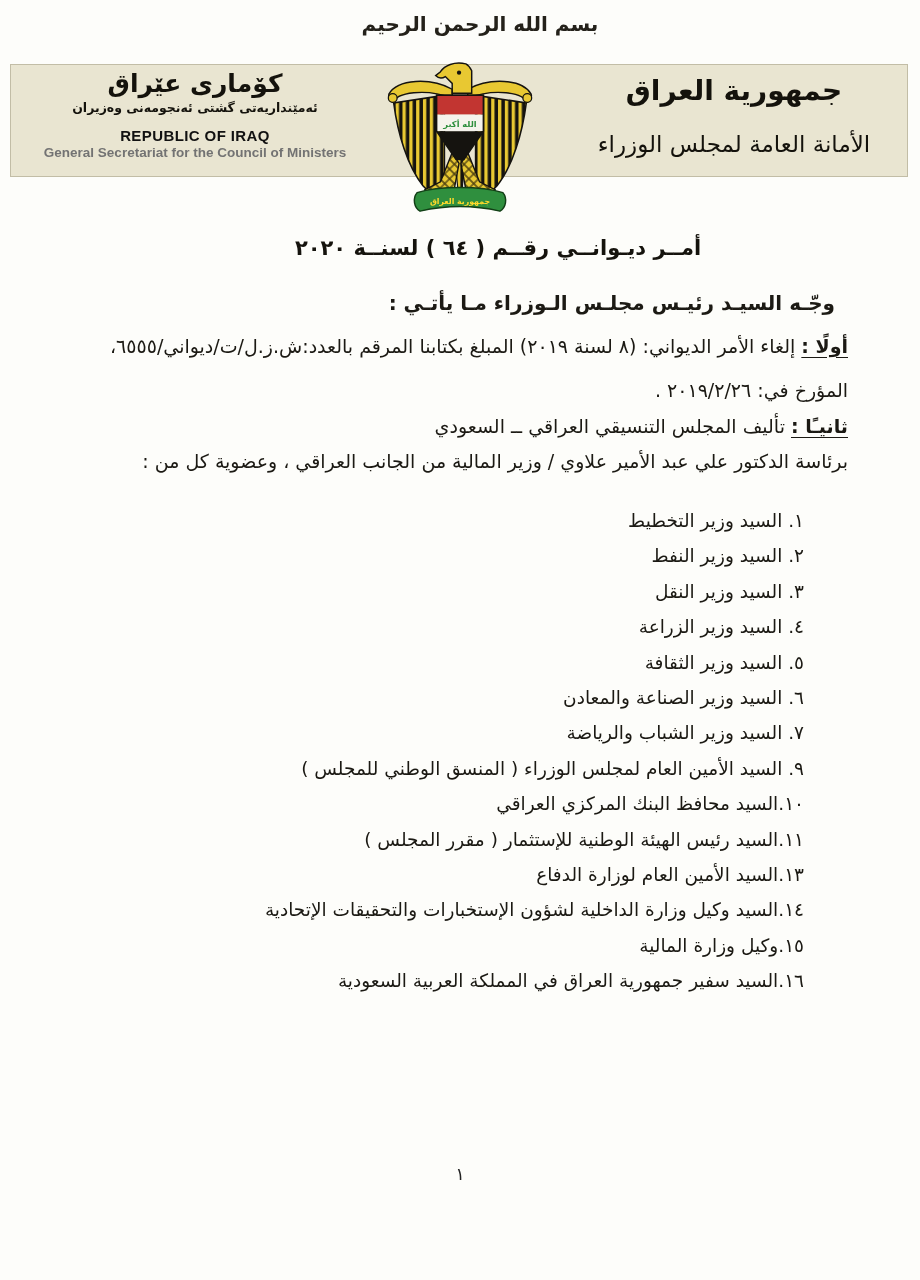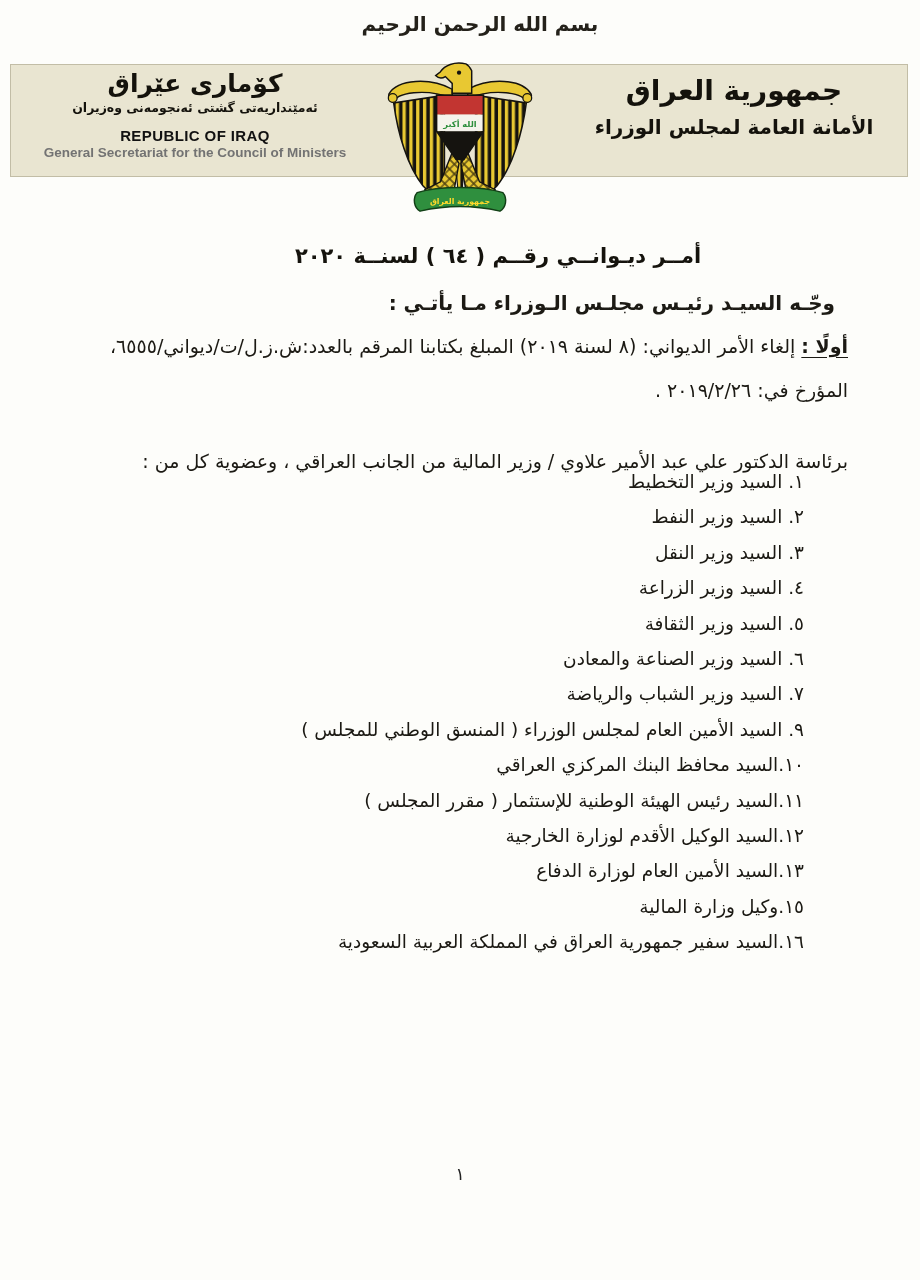--- a/index.html
+++ b/index.html
@@ -16,33 +16,33 @@
     position:absolute;top:64px;left:10px;width:898px;height:113px;
     background:#e9e5d1;border:1px solid #c2bda6;box-sizing:border-box;
   }
   .left-box{position:absolute;left:14px;top:70px;width:362px;text-align:center;direction:rtl;}
   .ku1{font-size:25px;font-weight:bold;line-height:1.15;color:#14120c;}
   .ku2{font-size:12.5px;font-weight:bold;margin-top:1px;color:#14120c;}
   .en1{font-family:"Liberation Sans",sans-serif;font-size:15px;font-weight:bold;margin-top:12px;letter-spacing:.4px;color:#111;}
   .en2{font-family:"Liberation Sans",sans-serif;font-size:13.5px;font-weight:bold;margin-top:1px;color:#737373;}
   .right-box{position:absolute;left:560px;top:74px;width:348px;text-align:center;direction:rtl;}
   .ar1{font-size:28px;font-weight:bold;color:#14120c;}
-  .ar2{font-size:20px;font-weight:bold;margin-top:8px;color:#14120c;}
+  .ar2{font-size:23px;font-weight:normal;margin-top:24px;color:#14120c;}
   .emblem{position:absolute;left:382px;top:62px;width:156px;height:152px;}
   
   .rtl{direction:rtl;unicode-bidi:embed;padding-left:40px;}
-  .doc-title{top:244px;font-size:21px;font-weight:bold;letter-spacing:.5px;color:#15130d;margin-left:36px;}
+  .doc-title{top:236px;font-size:21px;font-weight:bold;letter-spacing:.5px;color:#15130d;margin-left:36px;}
   .directive{top:291px;right:85px;font-size:20px;font-weight:bold;text-align:right;margin-left:24px;}
   .bodyline{font-size:19px;text-align:right;color:#1b1913;margin-left:39px;}
   .p1a{top:335px;right:72px;}
   .p1b{top:379px;right:72px;}
   .p2{top:415px;right:72px;}
   .chair{top:450px;right:72px;}
   .label{font-weight:bold;text-decoration:underline;text-underline-offset:4px;}
-  .members{position:absolute;top:464px;right:116px;direction:rtl;text-align:right;}
+  .members{position:absolute;top:503px;right:116px;direction:rtl;text-align:right;}
   .members .li{font-size:18.5px;line-height:35.4px;white-space:nowrap;color:#1b1913;}
   .pagenum{top:1164px;font-size:17px;color:#222;}
 </style>
 </head>
 <body>
 
 <div class="page">
 
   <div class="abs center bismillah rtl">بسم الله الرحمن الرحيم</div>
 
@@ -101,35 +101,39 @@
   <div class="abs center doc-title rtl">أمــر ديـوانــي رقــم ( ٦٤ ) لسنــة ٢٠٢٠</div>
 
   <div class="abs directive rtl">وجّـه السيـد رئيـس مجلـس الـوزراء مـا يأتـي :</div>
 
   <div class="abs bodyline p1a rtl">
     <span class="label">أولًا :</span>
     <span>إلغاء الأمر الديواني: (٨ لسنة ٢٠١٩) المبلغ بكتابنا المرقم بالعدد:ش.ز.ل/ت/ديواني/٦٥٥٥،</span>
   </div>
   <div class="abs bodyline p1b rtl">المؤرخ في: ٢٠١٩/٢/٢٦ .</div>
 
+  <div class="abs bodyline p2 rtl">
+    <span class="label">ثانيـًا :</span>
+    <span>تأليف المجلس التنسيقي العراقي ــ السعودي</span>
+  </div>
 
   <div class="abs bodyline chair rtl">برئاسة الدكتور علي عبد الأمير علاوي / وزير المالية من الجانب العراقي ، وعضوية كل من :</div>
 
   <div class="members">
     <div class="li">١. السيد وزير التخطيط</div>
     <div class="li">٢. السيد وزير النفط</div>
     <div class="li">٣. السيد وزير النقل</div>
     <div class="li">٤. السيد وزير الزراعة</div>
     <div class="li">٥. السيد وزير الثقافة</div>
     <div class="li">٦. السيد وزير الصناعة والمعادن</div>
     <div class="li">٧. السيد وزير الشباب والرياضة</div>
     <div class="li">٩. السيد الأمين العام لمجلس الوزراء ( المنسق الوطني للمجلس )</div>
     <div class="li">١٠.السيد محافظ البنك المركزي العراقي</div>
     <div class="li">١١.السيد رئيس الهيئة الوطنية للإستثمار ( مقرر المجلس )</div>
-    <div class="li">١٢.السيد الوكيل الأقدم لوزارة الخارجية</div>
     <div class="li">١٣.السيد الأمين العام لوزارة الدفاع</div>
+    <div class="li">١٤.السيد وكيل وزارة الداخلية لشؤون الإستخبارات والتحقيقات الإتحادية</div>
     <div class="li">١٥.وكيل وزارة المالية</div>
     <div class="li">١٦.السيد سفير جمهورية العراق في المملكة العربية السعودية</div>
   </div>
 
   <div class="abs center pagenum">١</div>
 
 </div>
 
 </body></html>

